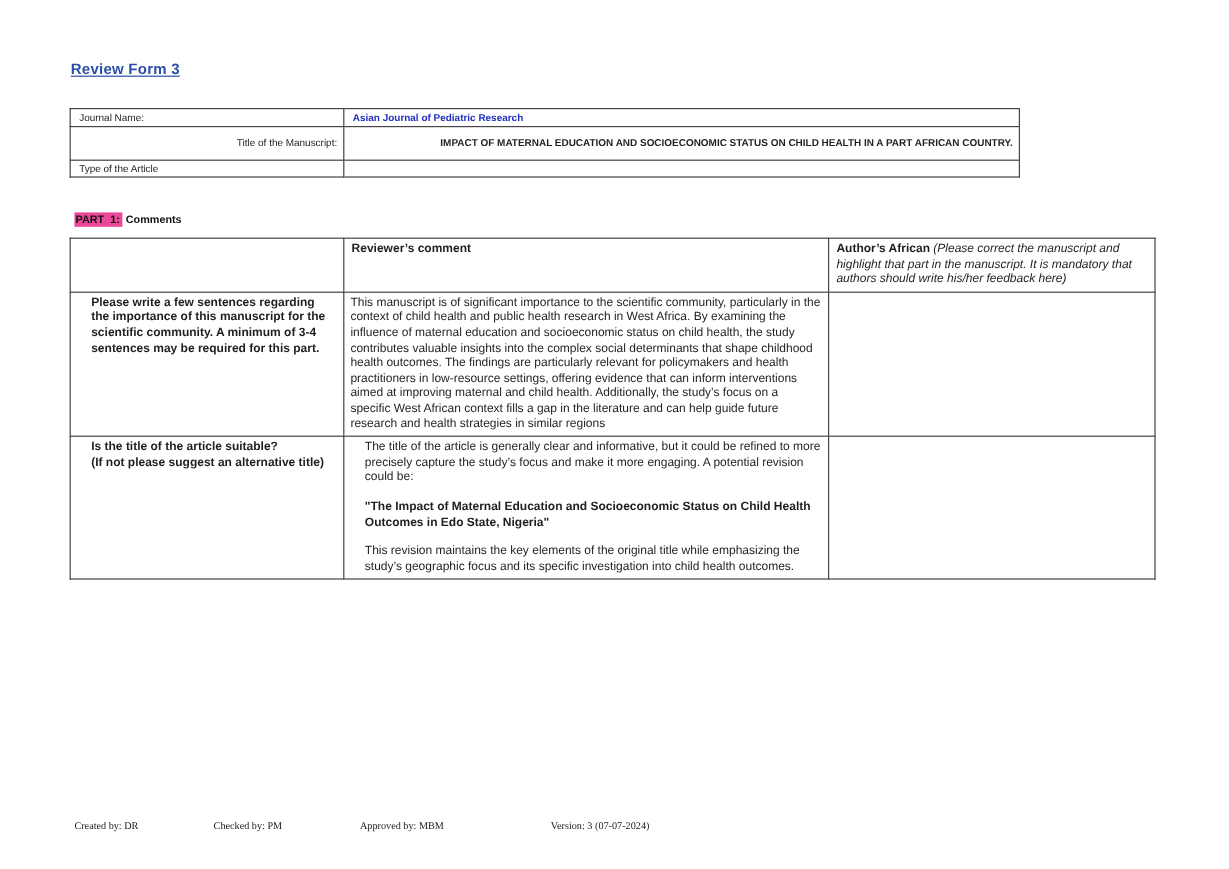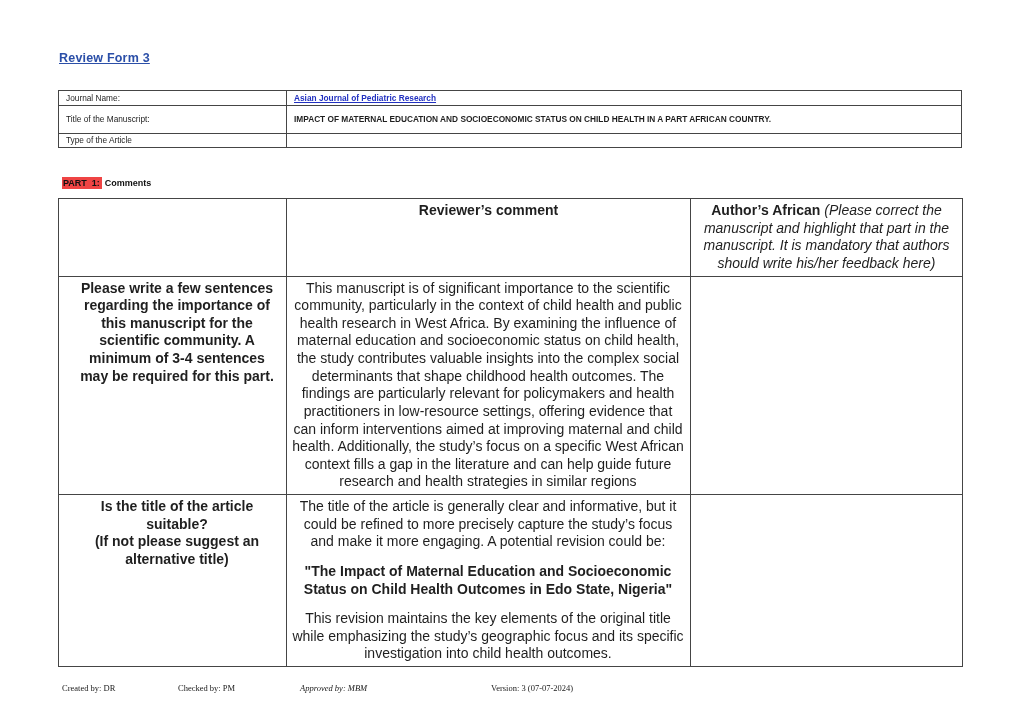--- a/index.html
+++ b/index.html
@@ -9,67 +9,67 @@
     background:#ffffff; color:#1f1f1f;
     font-family:"Liberation Sans","DejaVu Sans",sans-serif;
     overflow:hidden;
   }
   .doc-title {
     position:absolute; left:59px; top:51px;
     font-size:12.5px; font-weight:bold; text-decoration:underline;
     color:#2b4fa8; letter-spacing:0.2px;
   }
   table.doc-table {
-    position:absolute; left:58px; width:904px;
+    position:absolute; left:58px; width:792px;
     border-collapse:collapse; table-layout:fixed;
   }
   table.doc-table td { border:1px solid #454545; overflow:hidden; }
 
   
   .meta-table { top:90px; }
   .meta-table td {
     font-size:8.3px; padding:1px 5px 1px 7px; vertical-align:middle;
     line-height:1.25;
   }
   .meta-table col.c1 { width:228px; }
-  .r-14 { height:14px; } .r-15 { height:15px; } .r-28 { height:28px; }
+  .r-14 { height:14px; } .r-15 { height:15px; } .r-28 { height:28px;text-align:right; }
   .meta-value { font-weight:bold; }
   .label-top { vertical-align:top; padding-top:2px; }
-  a.journal-link { color:#2130c0; font-weight:bold; text-decoration:underline; cursor:pointer; }
+  a.journal-link { color:#2130c0; font-weight:bold; cursor:pointer; }
 
   
   .part-line { position:absolute; left:62px; top:178px; font-size:9px; font-weight:bold; color:#111; }
-  .hl { background:#ef4444; white-space:pre; padding:1px 2px 1px 1px; }
+  .hl { background:#ec4899; white-space:pre; padding:1px 2px 1px 1px; }
   .part-title { margin-left:3px; }
 
   
   .comments-table { top:198px; }
   .comments-table col.cq { width:228px; }
   .comments-table col.cc { width:404px; }
   .comments-table col.cf { width:272px; }
-  .comments-table td { font-size:14px; vertical-align:top; line-height:1.26;text-align:center; }
+  .comments-table td { font-size:10px; vertical-align:top; line-height:1.26; }
   .head-row td { height:29px; padding:3px 6px; }
   .row1 td { height:89px; }
   .row2 td { height:109px; }
   .q-cell { font-weight:bold; padding:3px 8px 3px 17px; white-space:pre-line; }
   .c-cell { padding:3px 6px 3px 5px; }
-  .c-cell p { margin:0 0 12px 0; }
+  .c-cell p { margin:0 0 12px 12px; }
   .c-cell p:last-child { margin-bottom:0; }
   .bold-p { font-weight:bold; }
   .head-bold { font-weight:bold; }
   .fb-italic { font-style:italic; font-weight:normal; }
 
   
   .footer {
     position:absolute; left:0; top:683px; width:864px; height:14px;
     font-family:"Liberation Serif","DejaVu Serif",serif;
     font-size:8.5px; color:#1a1a1a;
   }
   .footer span { position:absolute; top:0; white-space:nowrap; }
-  .f1 { left:62px; } .f2 { left:178px; } .f3 { left:300px;font-style:italic; } .f4 { left:491px; }
+  .f1 { left:62px; } .f2 { left:178px; } .f3 { left:300px; } .f4 { left:459px; }
 </style>
 </head>
 <body>
 
 <div>
 
   <div class="doc-title">Review Form 3</div>
 
   <table class="doc-table meta-table">
     <colgroup>

